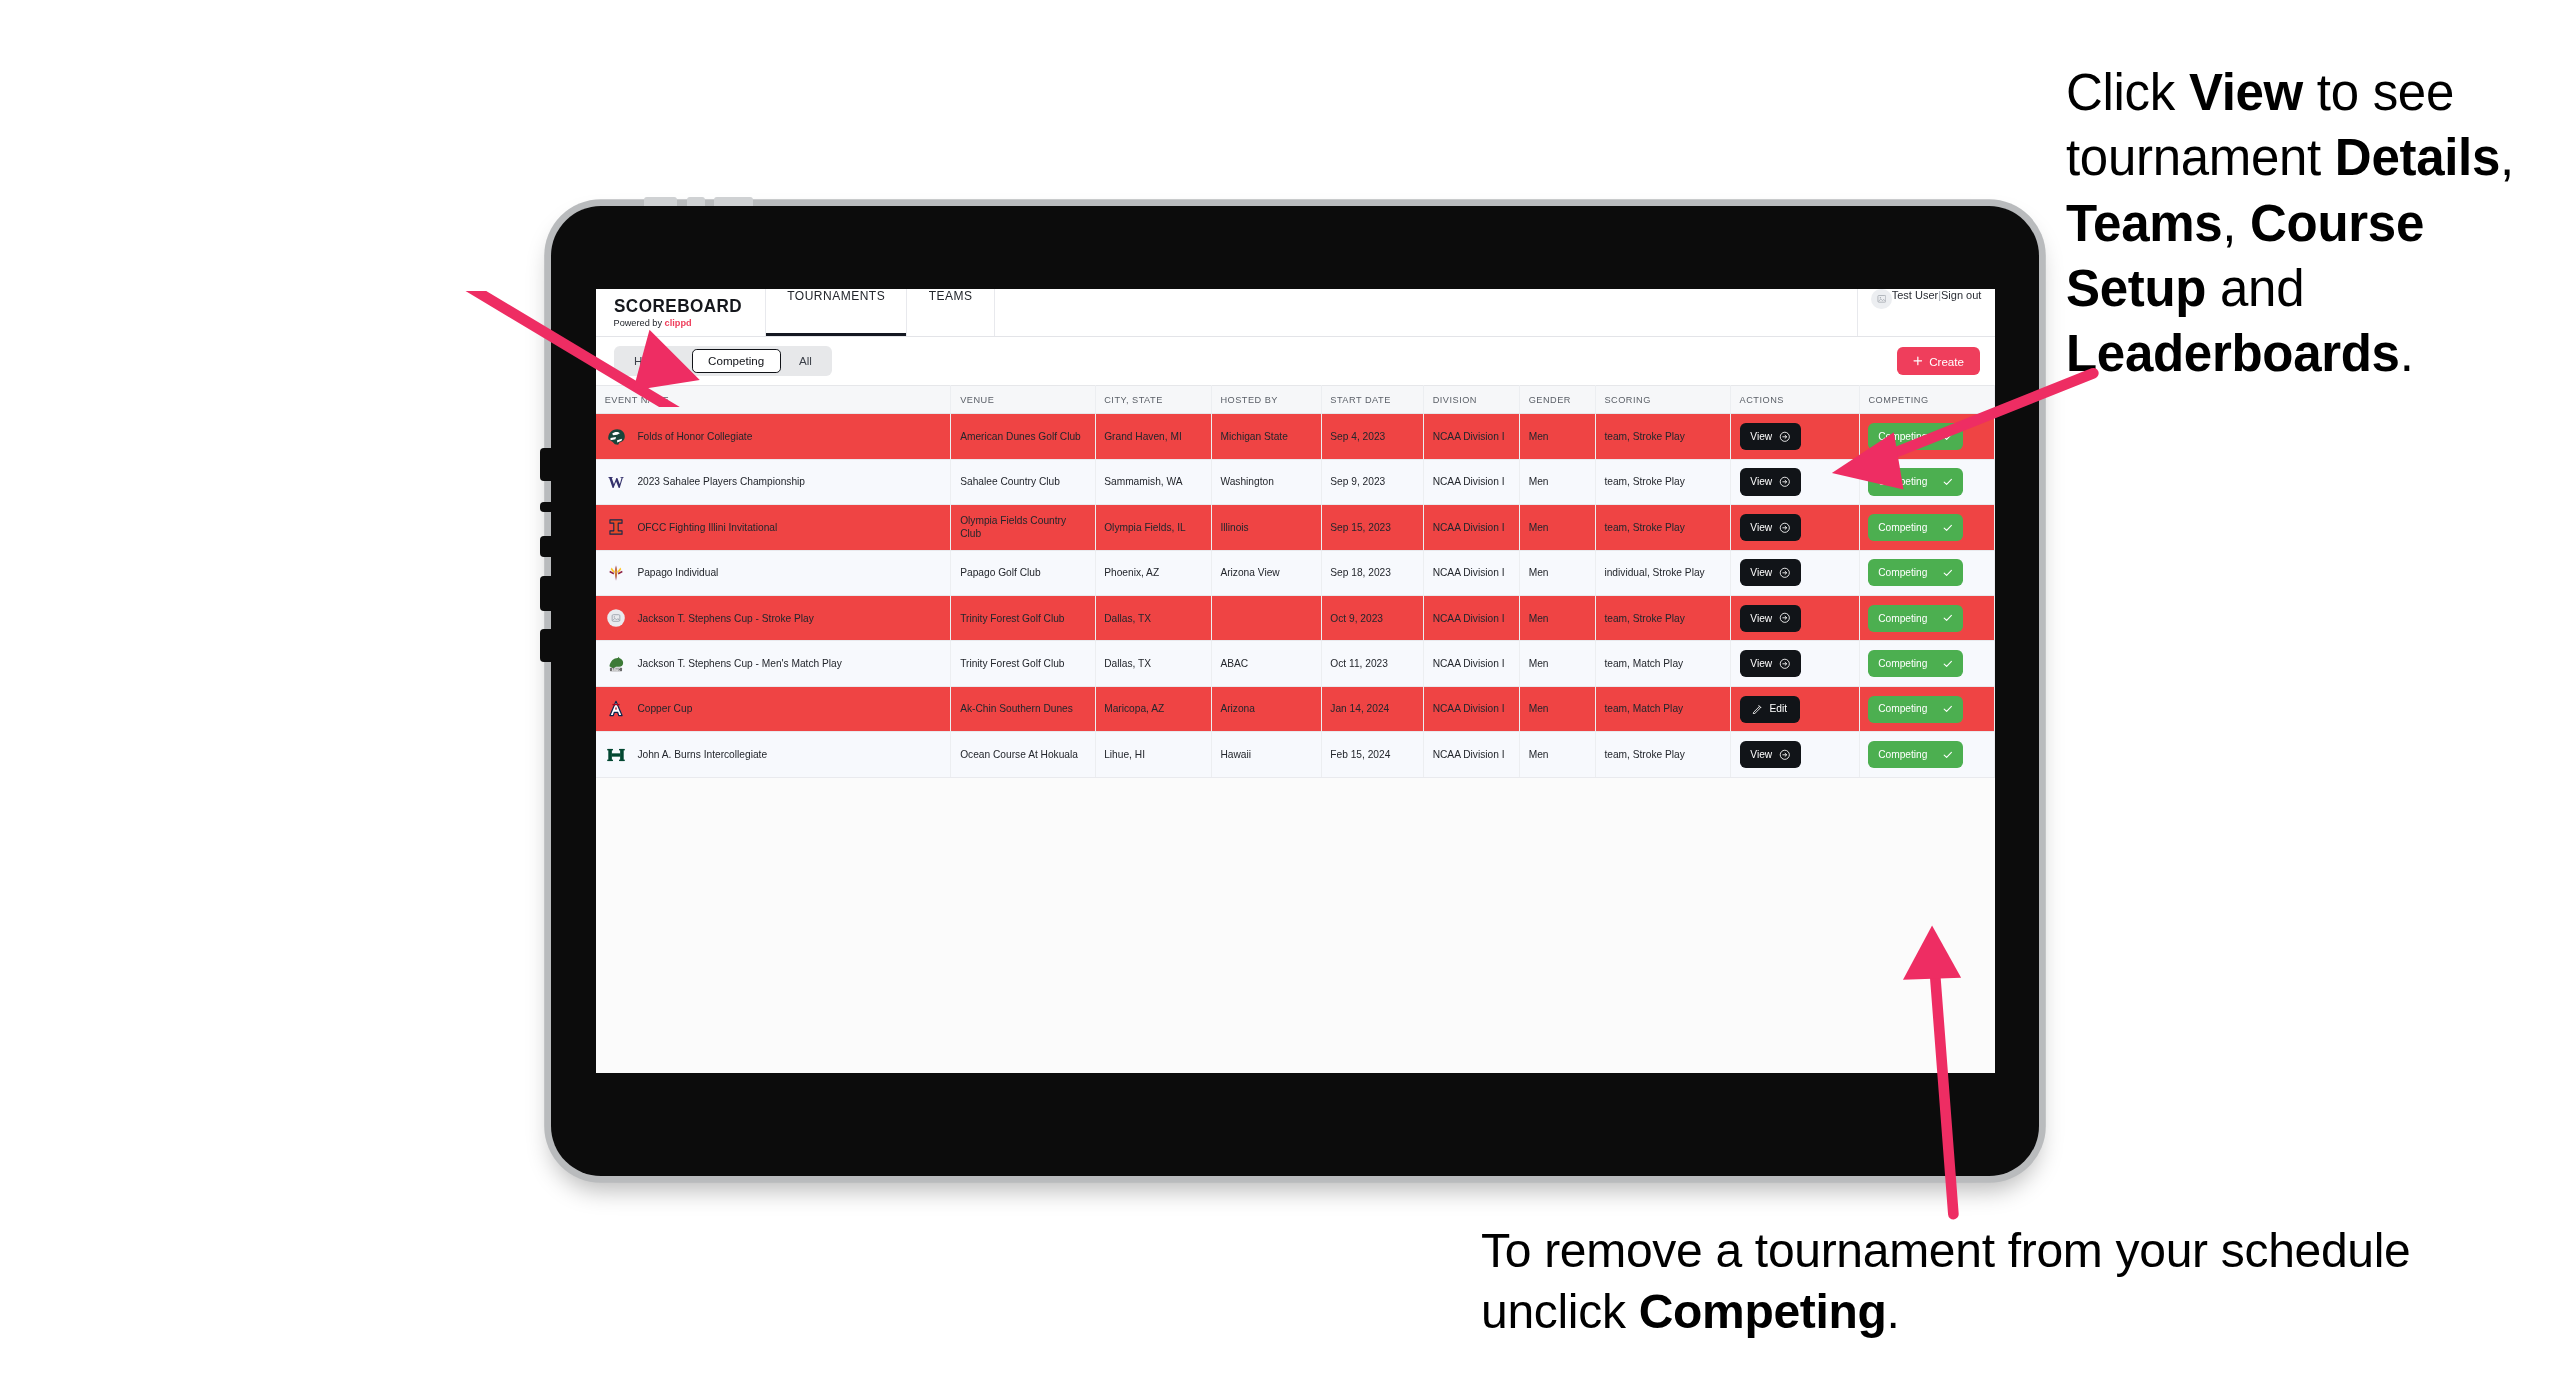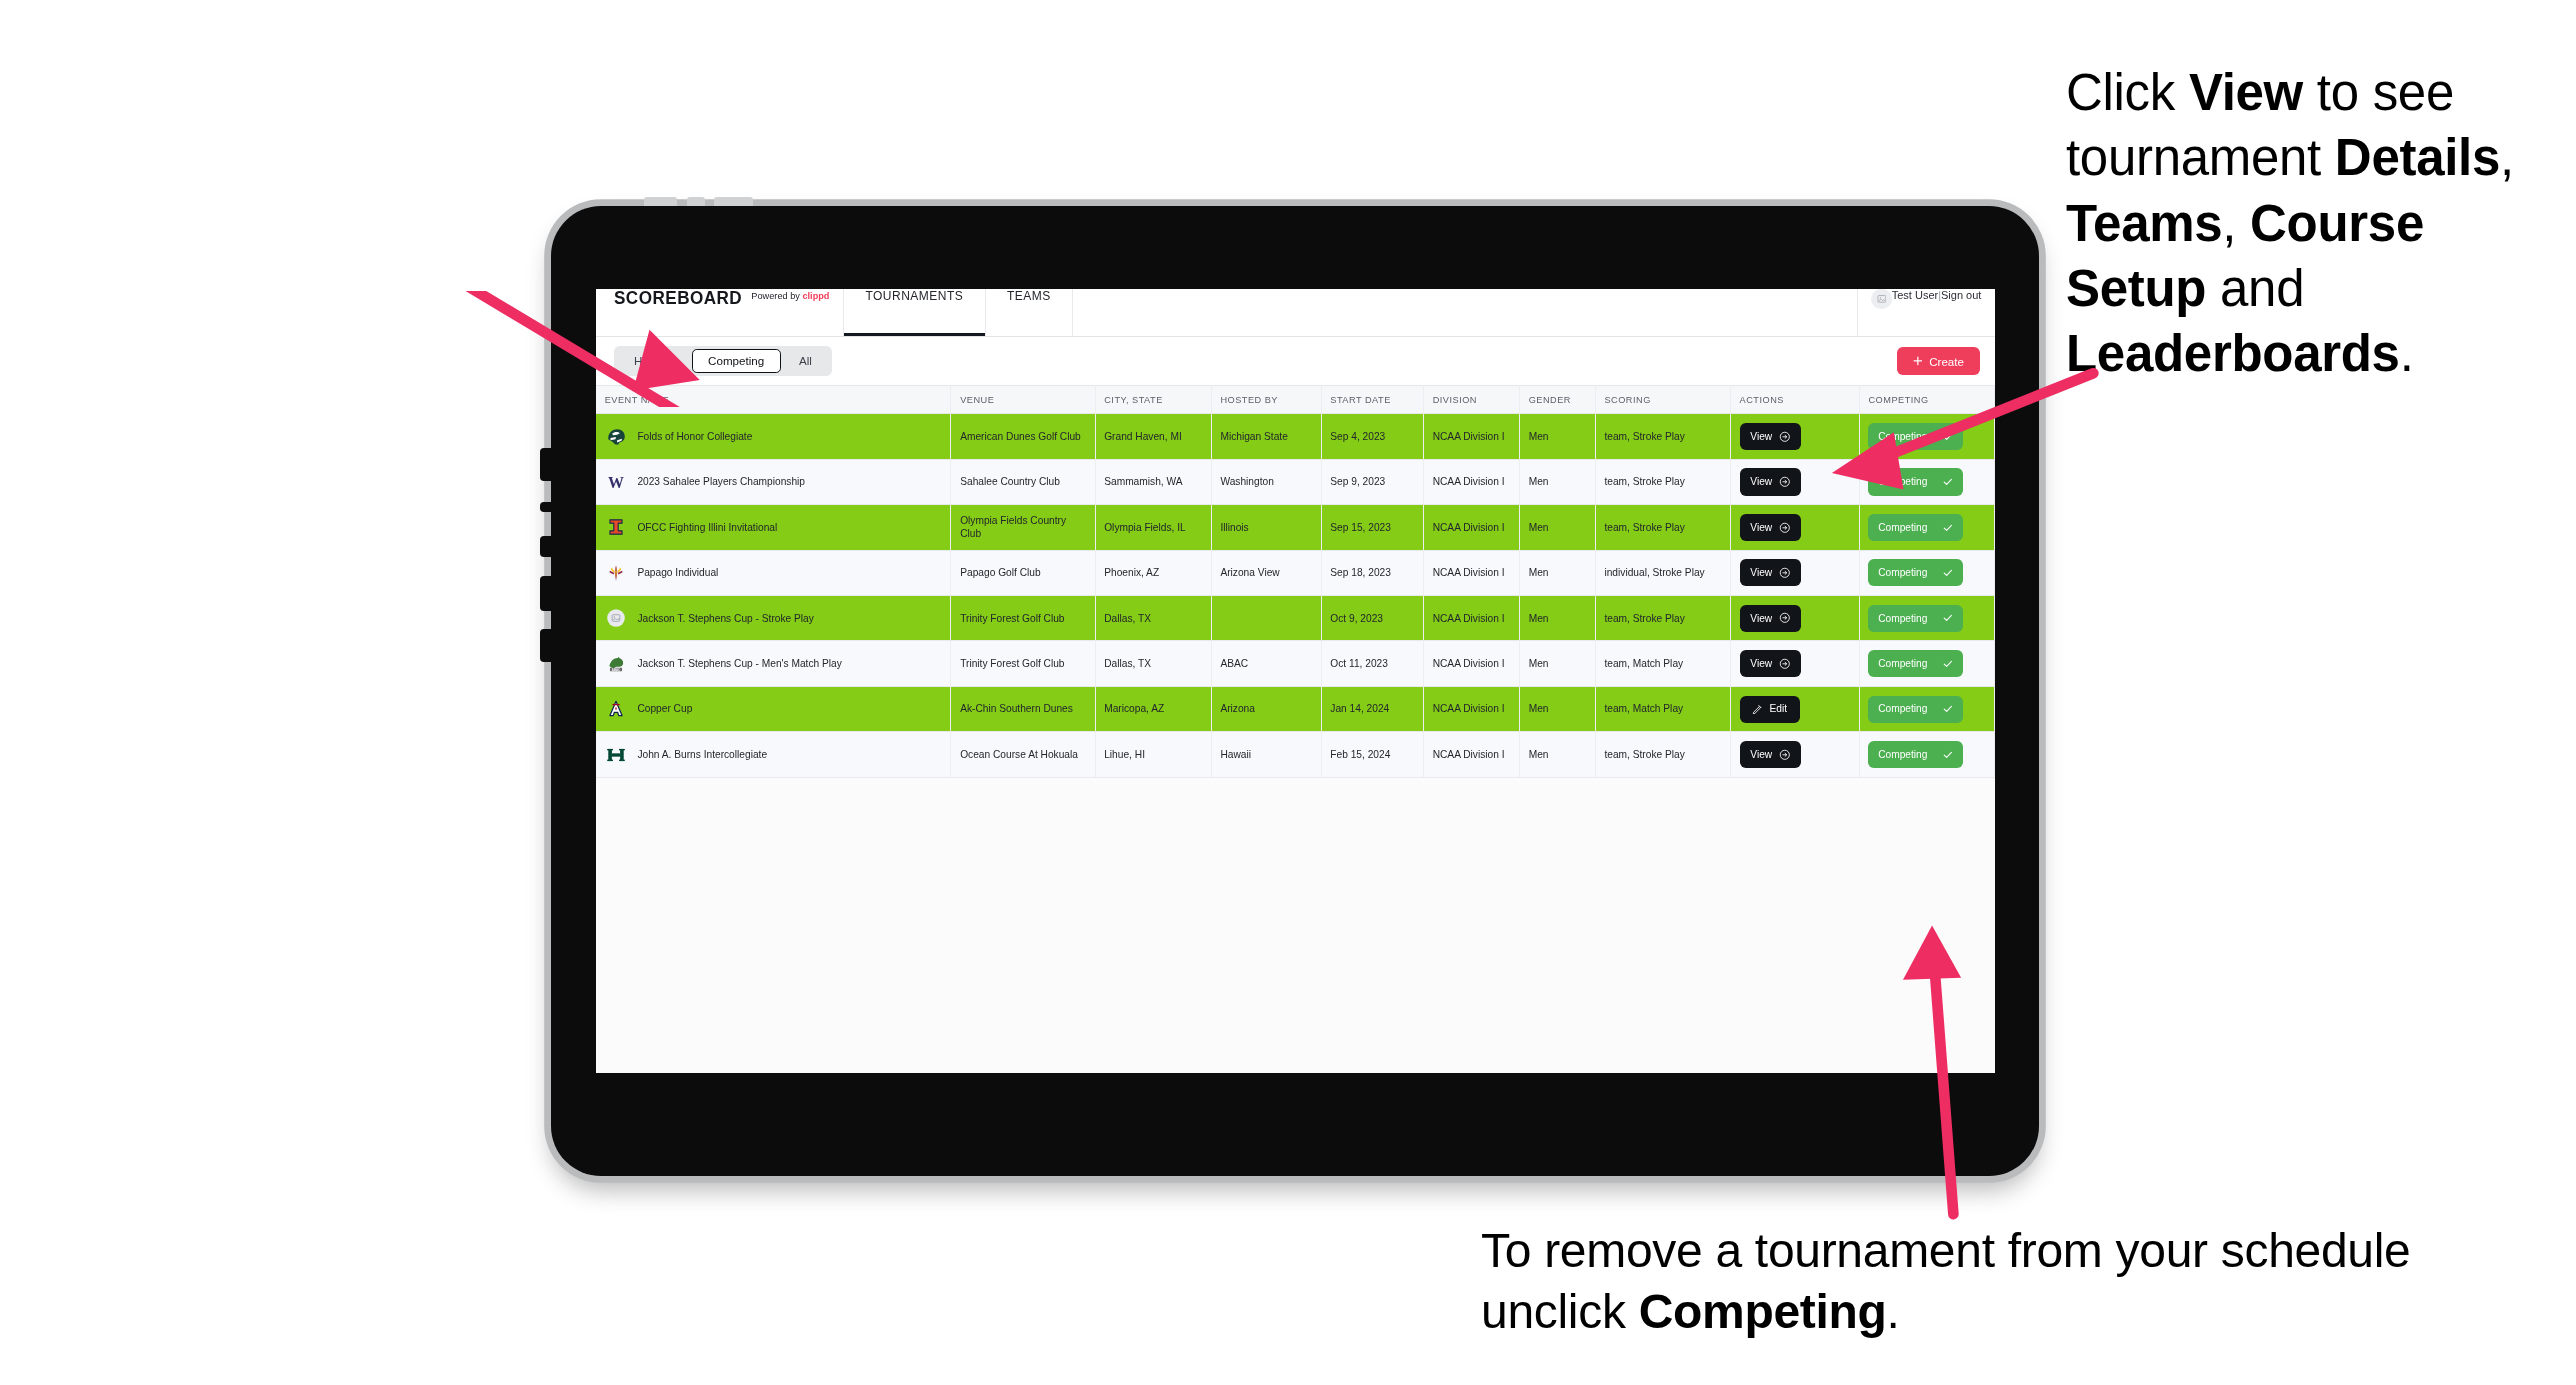--- a/index.html
+++ b/index.html
@@ -68,21 +68,21 @@
     background: #fbfbfb;
     overflow: hidden;
   }
 
   
   .topnav {
     height: 48px; background:#fff; border-bottom:1px solid #e3e4e8;
     display:flex; align-items:stretch; position:relative;
   }
   .brand {
-    display:flex; justify-content:center;
+    display:flex; flex-direction:column; justify-content:center;
     padding: 0 13.6px 0 17.5px; min-width: 147px;
     border-right:1px solid #e8e9ed;
   }
   .brand-title {
     font-family:"Liberation Sans", sans-serif;
     font-weight:700; font-size:18.4px; letter-spacing:0.5px;
     color:#15171c; line-height:1; transform: scaleX(0.93); transform-origin:left center;
   }
   .brand-sub {
     font-size:9.2px; color:#22252b; margin-top:2.9px; line-height:1; white-space:nowrap;
@@ -135,21 +135,21 @@
     background:#f6f7f9; text-align:left; font-weight:400;
     font-size:9.2px; letter-spacing:0.5px; color:#5b6068;
     padding:8.7px 8.7px; border-top:1px solid #e6e7ea; border-bottom:1px solid #e6e7ea;
     border-right:1px solid #eceef1; white-space:nowrap;
   }
   table.grid td {
     font-size:10.2px; color:#23262c; padding:8.7px 8.7px;
     border-bottom:1px solid #e9eaee; border-right:1px solid #eceef1;
     vertical-align:middle; line-height:1.32;
   }
-  table.grid tbody tr { background:#84cc16; }
+  table.grid tbody tr { background:#ef4444; }
   table.grid tbody tr:nth-child(even) { background:#f7f9fd; }
   .c-name   { width: 281px; }
   .c-venue  { width: 114px; }
   .c-city   { width: 92px; }
   .c-host   { width: 87px; }
   .c-date   { width: 81px; }
   .c-div    { width: 76px; }
   .c-gender { width: 60px; }
   .c-score  { width: 107px; }
   .c-act    { width: 102px; }

